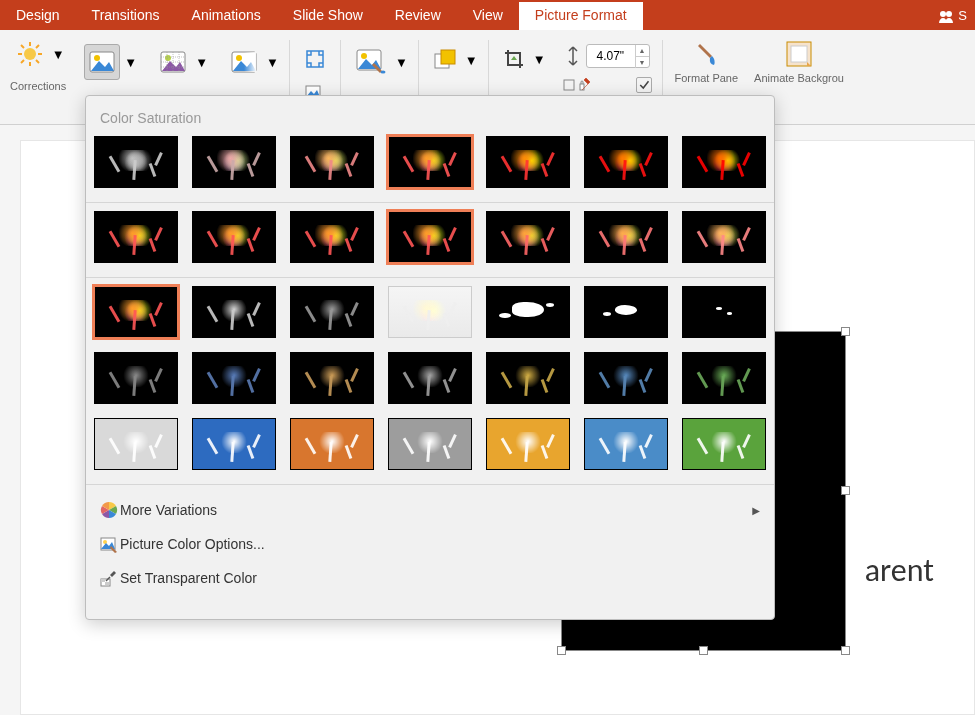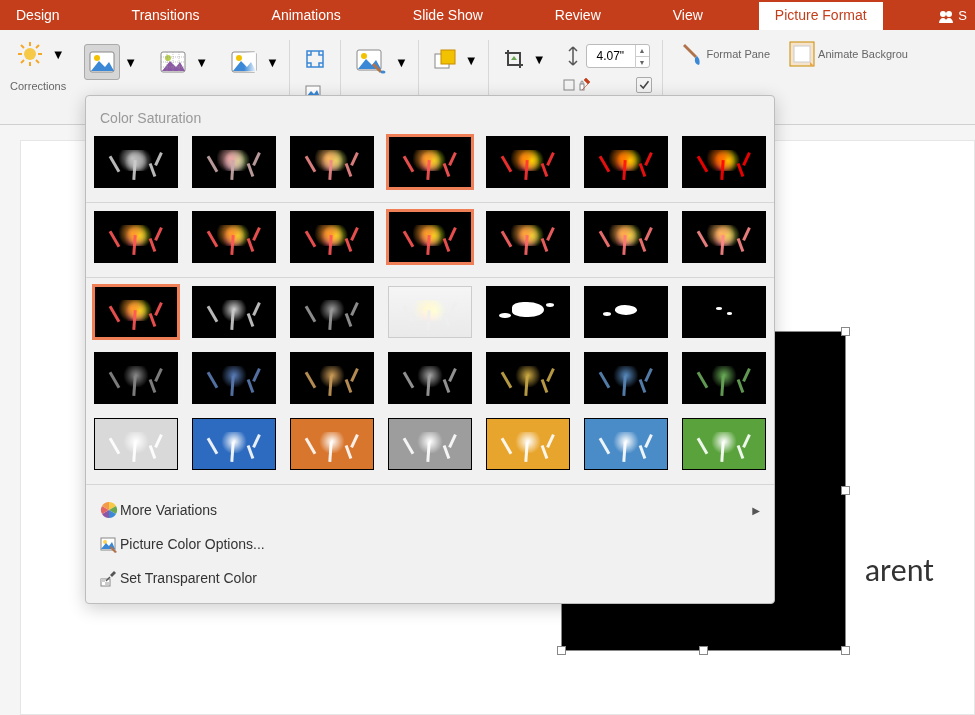--- a/index.html
+++ b/index.html
@@ -1,52 +1,52 @@
 <!DOCTYPE html>
 <html><head>
 <meta charset="utf-8">
 <style>
 * { box-sizing: border-box; margin: 0; padding: 0; }
 body { font-family: -apple-system, "Helvetica Neue", Arial, sans-serif; font-size: 13px; background: #f5f5f5; width: 975px; height: 715px; overflow: hidden; position: relative; }
 
 
-.ribbon-tabs { display: flex; align-items: stretch; background: #c43e1c; height: 30px; color: #fff; gap: 40px; }
+.ribbon-tabs { display: flex; align-items: stretch; background: #c43e1c; height: 30px; color: #fff; }
 .ribbon-tabs .tab { padding: 7px 16px 6px; font-size: 14px; cursor: pointer; }
 .ribbon-tabs .tab.selected { background: #fff; color: #c43e1c; border-top: 2px solid #c43e1c; padding-top:5px; }
 .ribbon-tabs .share { margin-left: auto; padding: 7px 8px 6px; display:flex; align-items:center; gap:4px; }
 
 
 .toolbar { display:flex; align-items:flex-start; background:#f3f3f3; border-bottom:1px solid #d0d0d0; height:95px; padding:4px 4px 0; position:relative; }
 .tb-group { display:flex; flex-direction:column; align-items:center; padding:2px 6px; }
 .tb-row { display:flex; align-items:center; gap:4px; }
 .tb-btn { display:inline-flex; align-items:center; justify-content:center; min-width:30px; height:30px; border:1px solid transparent; border-radius:3px; cursor:pointer; background:transparent; }
 .tb-btn.pressed { background:#d6d6d6; border:1px solid #aaa; }
 .tb-label { font-size:11px; color:#666; margin-top:8px; text-align:center; }
 .sep { width:1px; background:#d8d8d8; height:72px; margin:6px 4px 0; }
-.tb-large { display:flex; flex-direction:row; align-items:center; padding:4px 8px; cursor:pointer; }
+.tb-large { display:flex; flex-direction:column; align-items:center; padding:4px 8px; cursor:pointer; }
 .tb-large svg { width:32px; height:32px; display:block; margin-bottom:2px; }
 .tb-large span { font-size:11px; color:#666; text-align:center; line-height:1.2; }
 
 .num-input { display:flex; align-items:center; border:1px solid #bbb; border-radius:3px; background:#fff; height:24px; }
 .num-input .val { padding:0 10px; font-size:12px; min-width:48px; }
 .num-input .steps { width:14px; display:flex; flex-direction:column; height:100%; }
 .num-input .steps div { flex:1; font-size:7px; text-align:center; line-height:11px; color:#666; border-left:1px solid #ccc; cursor:pointer; }
 .num-input .steps div:first-child { border-bottom:1px solid #ccc; }
 
 
 .canvas { position:absolute; left:20px; top:140px; right:0; bottom:0; background:#fff; border:1px solid #e6e6e6; }
 .slide-text { position:absolute; right:40px; top:410px; font-size:32px; color:#333; font-family:Calibri, Arial, sans-serif; }
 .img-box { position:absolute; left:540px; top:190px; width:285px; height:320px; background:#000; border:1px solid #888; }
 .handle { position:absolute; width:9px; height:9px; background:#fff; border:1px solid #888; }
 .handle.tl { left:-5px; top:-5px; } .handle.tm { left:50%; top:-5px; margin-left:-5px; } .handle.tr { right:-5px; top:-5px; }
 .handle.ml { left:-5px; top:50%; margin-top:-5px; } .handle.mr { right:-5px; top:50%; margin-top:-5px; }
 .handle.bl { left:-5px; bottom:-5px; } .handle.bm { left:50%; bottom:-5px; margin-left:-5px; } .handle.br { right:-5px; bottom:-5px; }
 
 
-.dropdown { position:absolute; left:85px; top:95px; width:690px; background:#f1f1f1; border:1px solid #bdbdbd; border-radius:4px; box-shadow:0 4px 18px rgba(0,0,0,.2); z-index:100; padding-bottom:8px; }
+.dropdown { position:absolute; left:85px; top:95px; width:690px; background:#f1f1f1; border:1px solid #bdbdbd; border-radius:4px; box-shadow:0 4px 18px rgba(0,0,0,.2); z-index:100; padding-bottom:24px; }
 .section-label { color:#999; font-size:14px; padding:14px 14px 10px; }
 .thumb-row { display:flex; gap:14px; padding:0 8px 6px; }
 .thumb { width:84px; height:52px; background:#000; border:1px solid #000; cursor:pointer; position:relative; display:flex; align-items:center; justify-content:center; overflow:hidden; }
 .thumb.sel { outline:3px solid #ef7f57; outline-offset:-1px; }
 .thumb.light { background:linear-gradient(#f5f5f5,#eaeaea); border:1px solid #ccc; }
 .thumb.solid { background:var(--bg); }
 .sep-h { height:1px; background:#d6d6d6; margin:8px 0; }
 
 .menu-item { display:flex; align-items:center; gap:2px; padding:8px 14px; font-size:14px; color:#333; cursor:pointer; }
 .menu-item .chev { margin-left:auto; font-size:10px; color:#555; }

